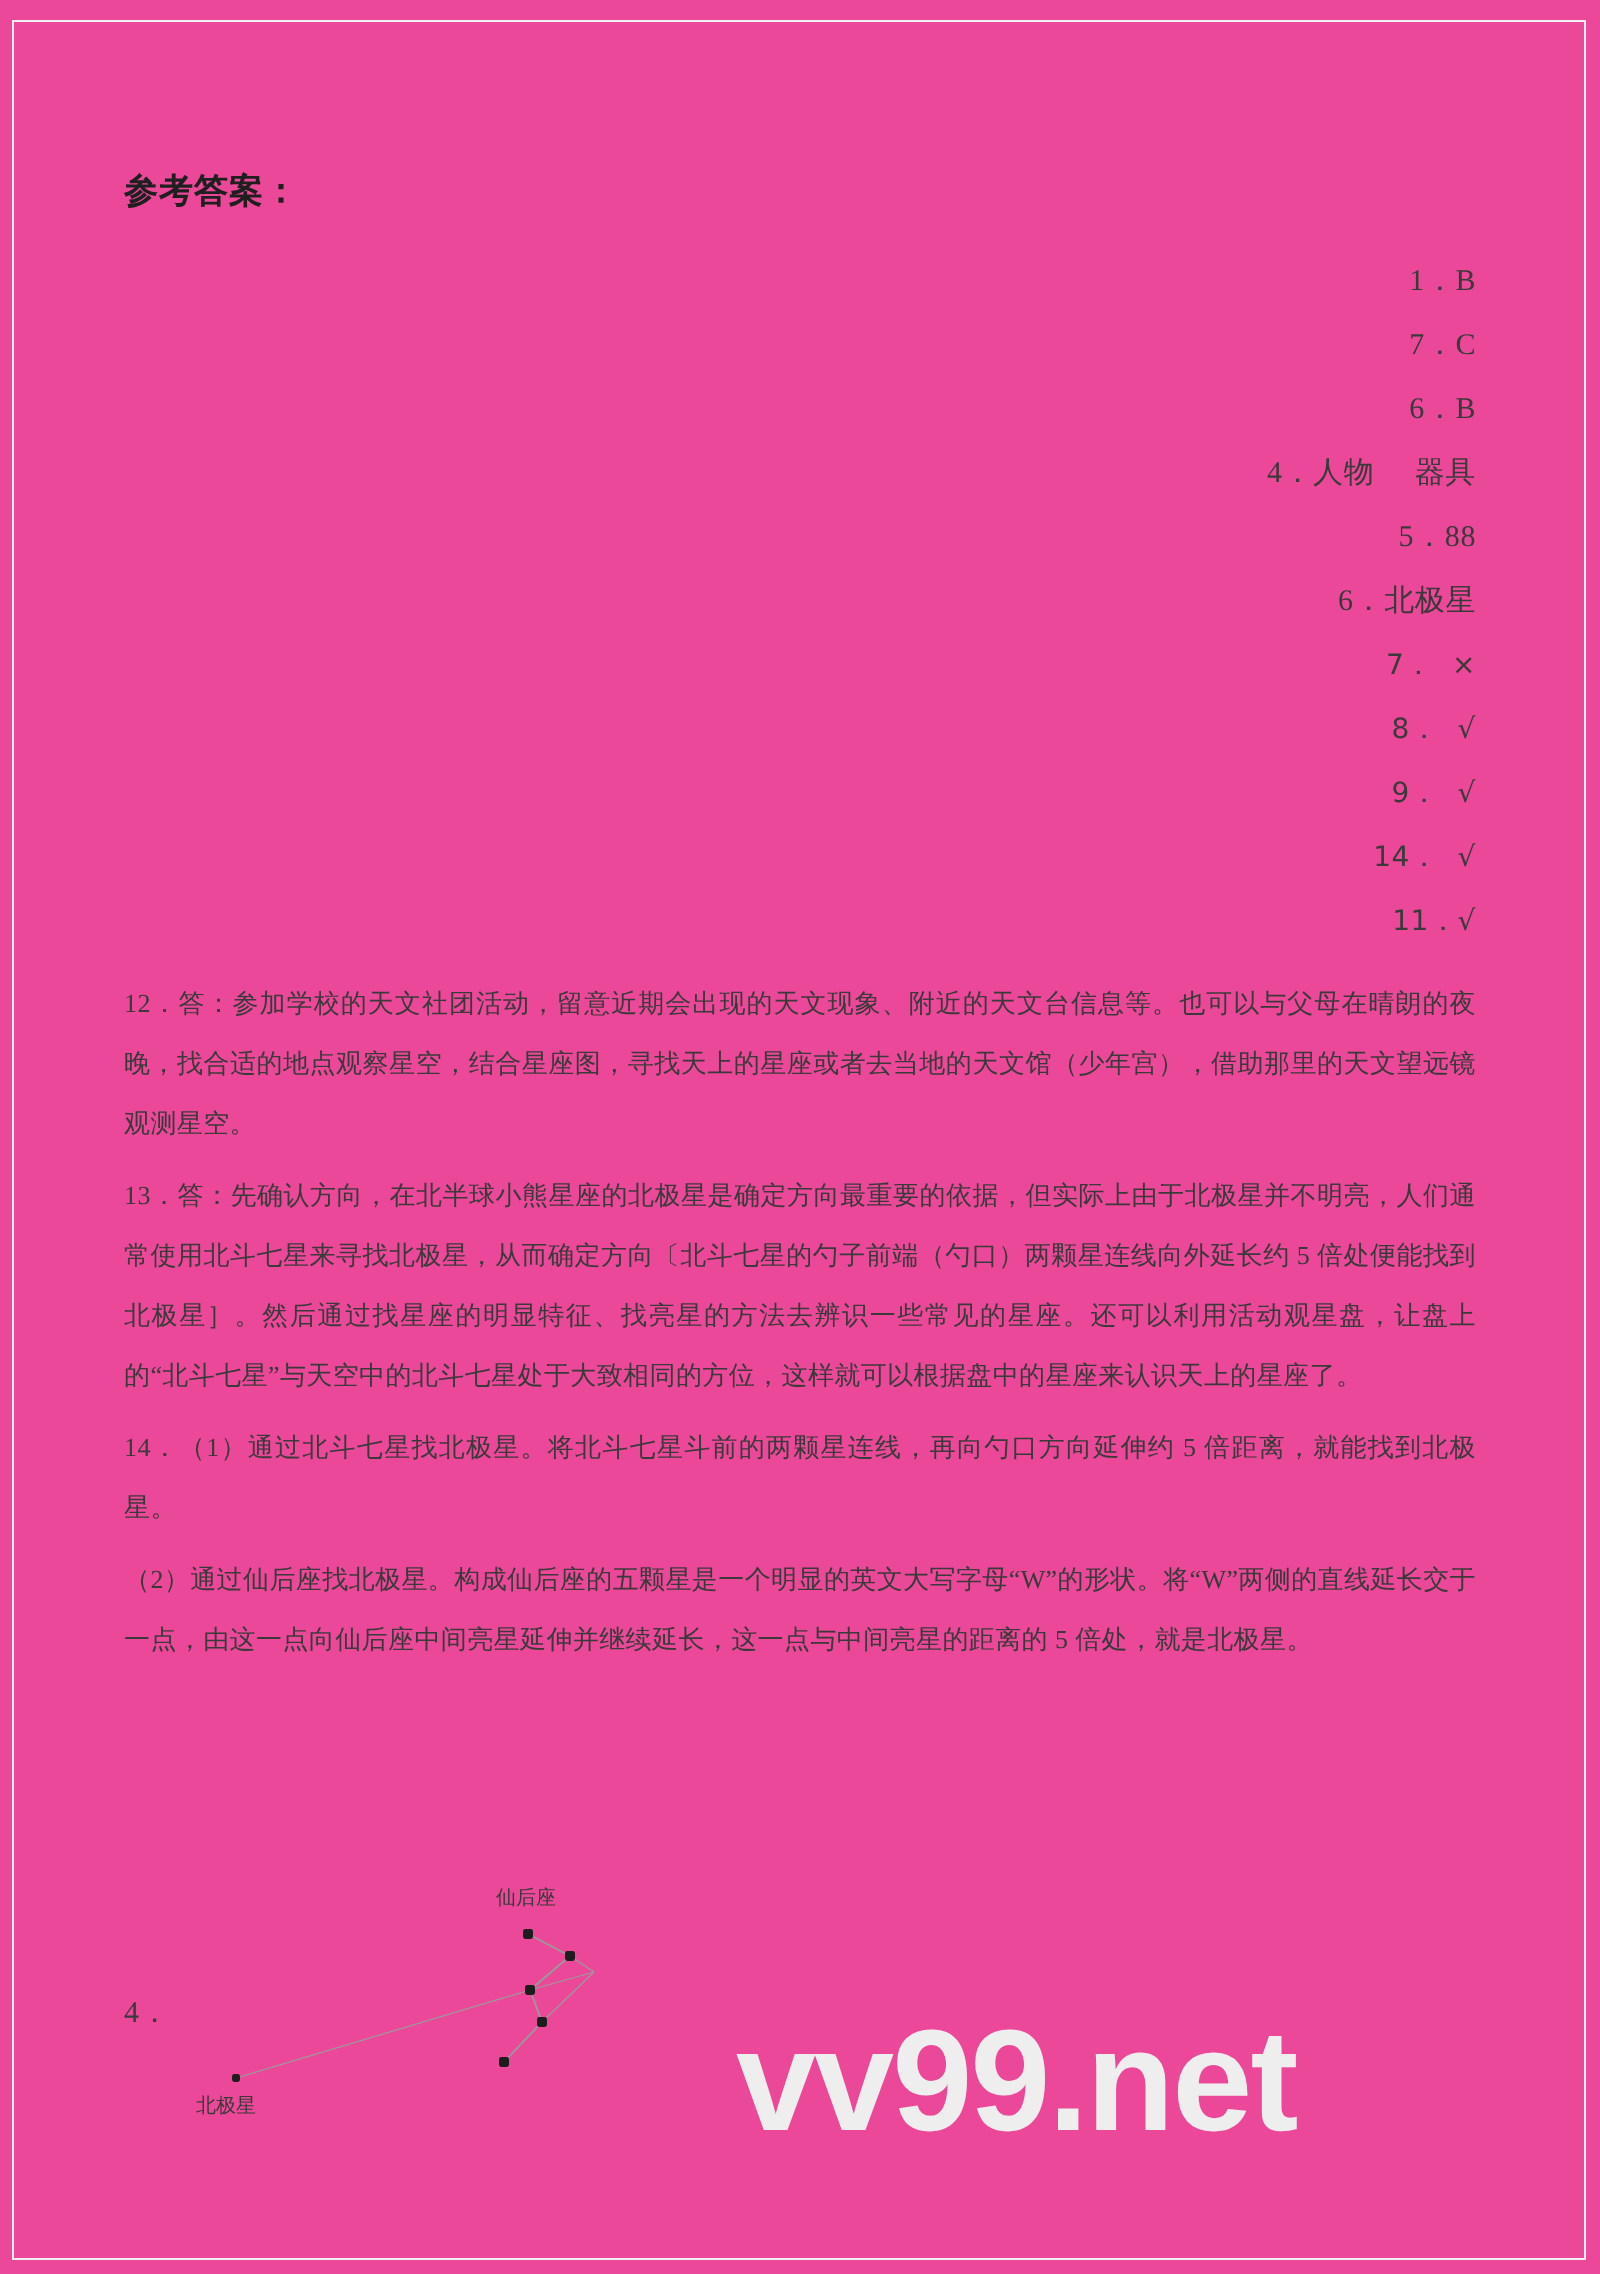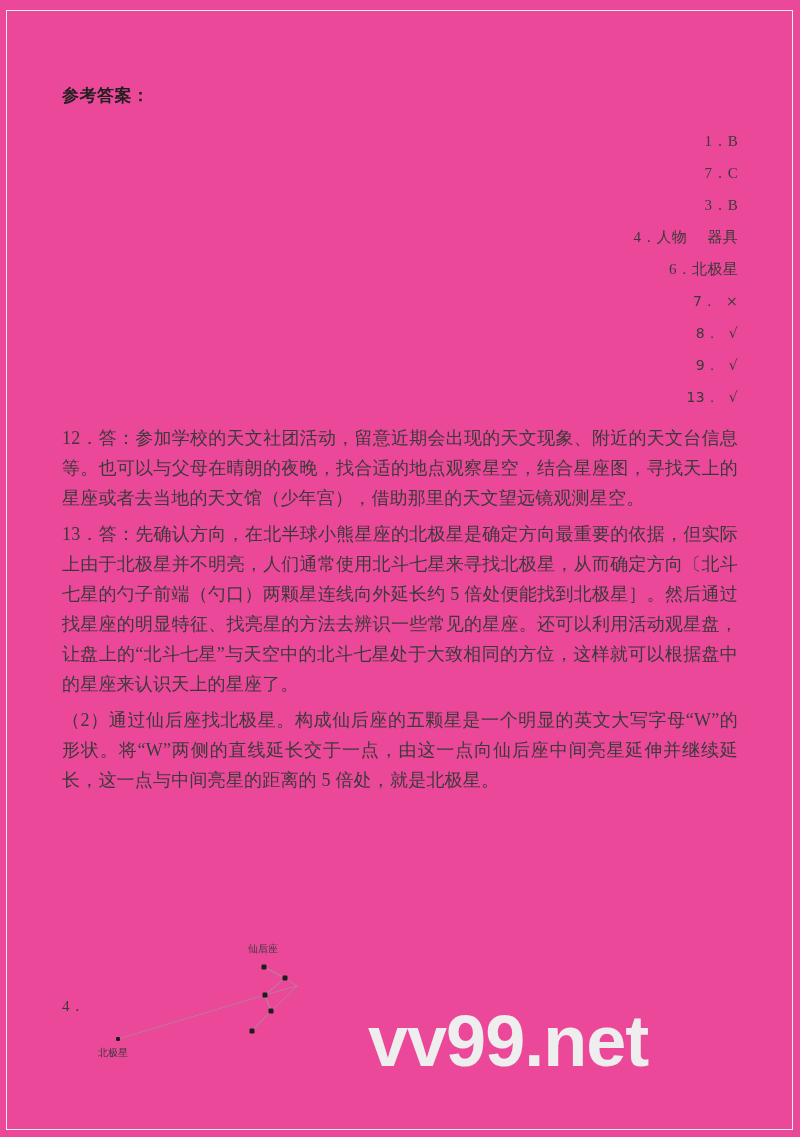--- a/index.html
+++ b/index.html
@@ -55,21 +55,21 @@
   }
   .short-line {
     font-size: 15px;
     line-height: 32px;
     color: #3a3a3a;
     white-space: pre;
     letter-spacing: 0.3px;
     text-align: right;
   }
   .para {
-    font-size: 18px;
+    font-size: 13px;
     line-height: 30px;
     color: #3a3a3a;
     text-align: justify;
     margin: 6px 0 0 0;
     letter-spacing: 0.2px;
   }
   .para.first {
     margin-top: 10px;
   }
   .mark {
@@ -111,30 +111,33 @@
   <div id="page-border"></div>
 
   <div id="watermark">vv99.net</div>
 
   <div id="content">
 
     <div class="ans-title">参考答案：</div>
 
     <div class="short-line">1．B</div>
     <div class="short-line">7．C</div>
-    <div class="short-line">3．B</div>
+    <div class="short-line">6．B</div>
     <div class="short-line">4．人物     器具</div>
+    <div class="short-line">5．88</div>
     <div class="short-line">6．北极星</div>
     <div class="short-line mark">7．  ×</div>
     <div class="short-line mark">8．  √</div>
     <div class="short-line mark">9．  √</div>
-    <div class="short-line mark">13．  √</div>
+    <div class="short-line mark">14．  √</div>
+    <div class="short-line mark">11．√</div>
 
     <p class="para first">12．答：参加学校的天文社团活动，留意近期会出现的天文现象、附近的天文台信息等。也可以与父母在晴朗的夜晚，找合适的地点观察星空，结合星座图，寻找天上的星座或者去当地的天文馆（少年宫），借助那里的天文望远镜观测星空。</p>
     <p class="para">13．答：先确认方向，在北半球小熊星座的北极星是确定方向最重要的依据，但实际上由于北极星并不明亮，人们通常使用北斗七星来寻找北极星，从而确定方向〔北斗七星的勺子前端（勺口）两颗星连线向外延长约 5 倍处便能找到北极星］。然后通过找星座的明显特征、找亮星的方法去辨识一些常见的星座。还可以利用活动观星盘，让盘上的“北斗七星”与天空中的北斗七星处于大致相同的方位，这样就可以根据盘中的星座来认识天上的星座了。</p>
+    <p class="para">14．（1）通过北斗七星找北极星。将北斗七星斗前的两颗星连线，再向勺口方向延伸约 5 倍距离，就能找到北极星。</p>
     <p class="para">（2）通过仙后座找北极星。构成仙后座的五颗星是一个明显的英文大写字母“W”的形状。将“W”两侧的直线延长交于一点，由这一点向仙后座中间亮星延伸并继续延长，这一点与中间亮星的距离的 5 倍处，就是北极星。</p>
 
   </div>
 
   <div id="figure">
     <svg width="300" height="140" viewBox="0 0 300 140">
       <g id="fig-lines" stroke="#9a9a9a" stroke-width="0.9" fill="none">
           <line x1="204" y1="31" x2="225" y2="42" stroke="#9a9a9a" stroke-width="0.9"></line>
           <line x1="225" y1="42" x2="205" y2="59" stroke="#9a9a9a" stroke-width="0.9"></line>
           <line x1="205" y1="59" x2="211" y2="75" stroke="#9a9a9a" stroke-width="0.9"></line>

